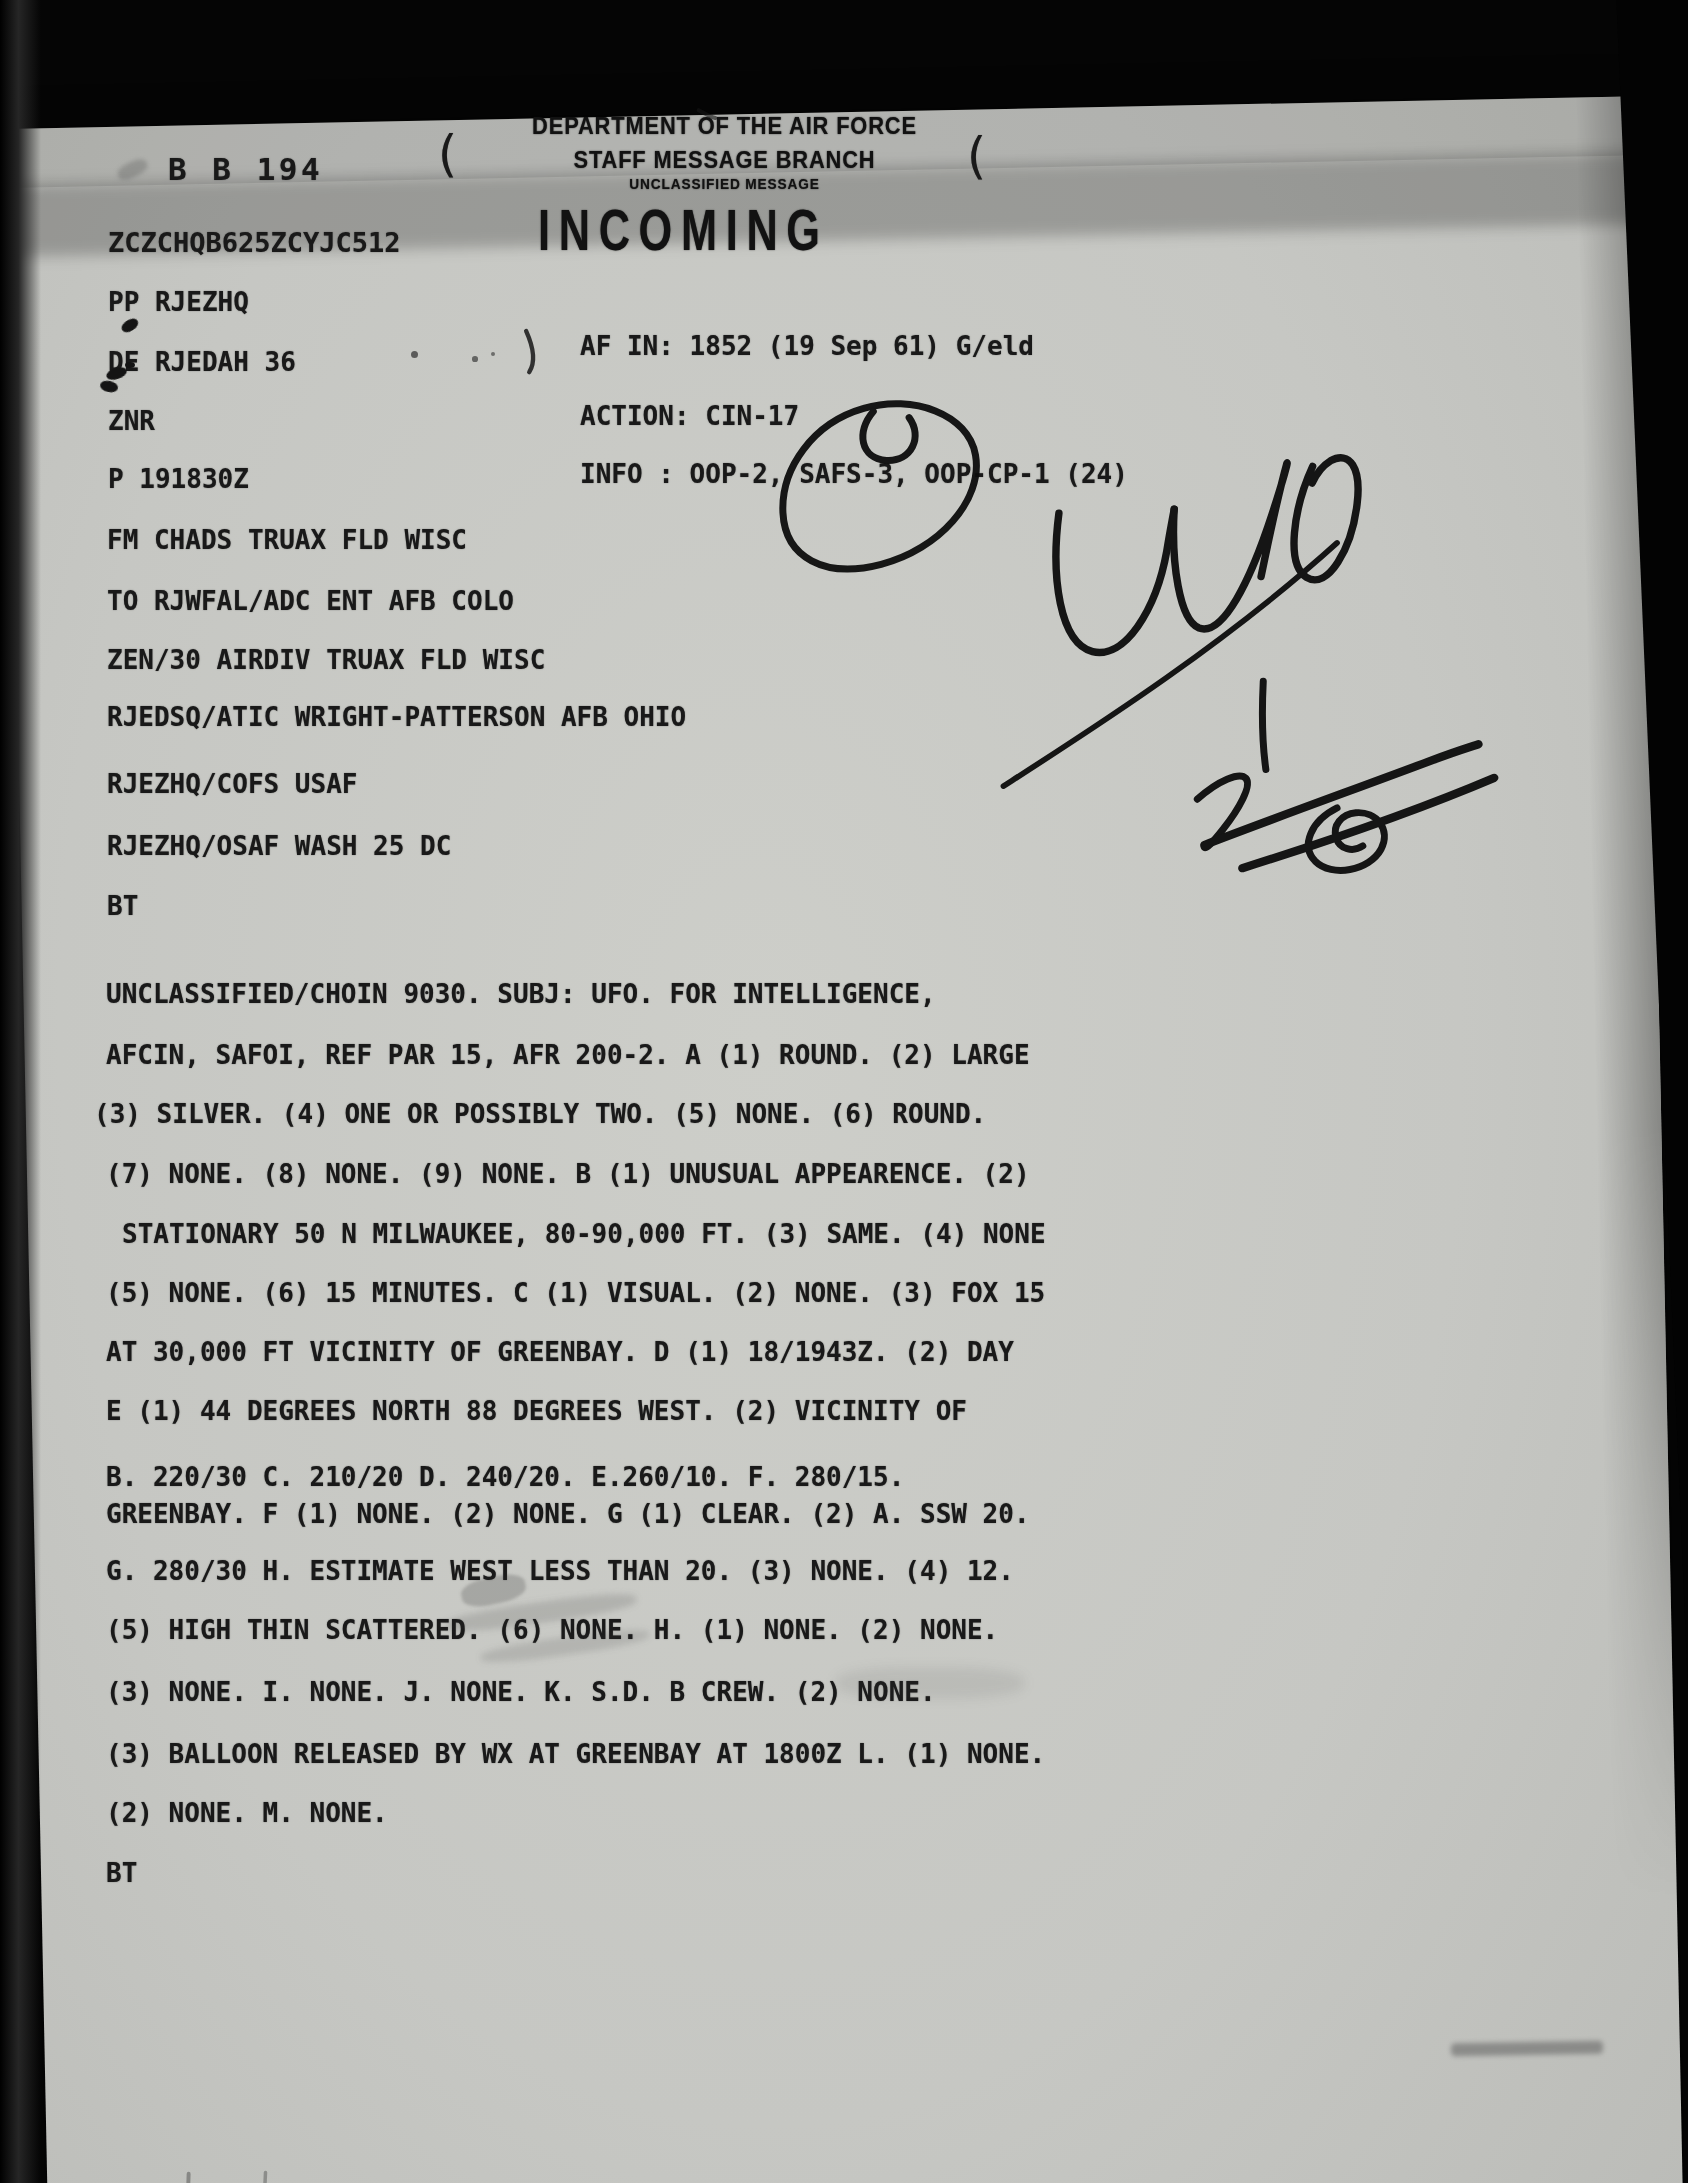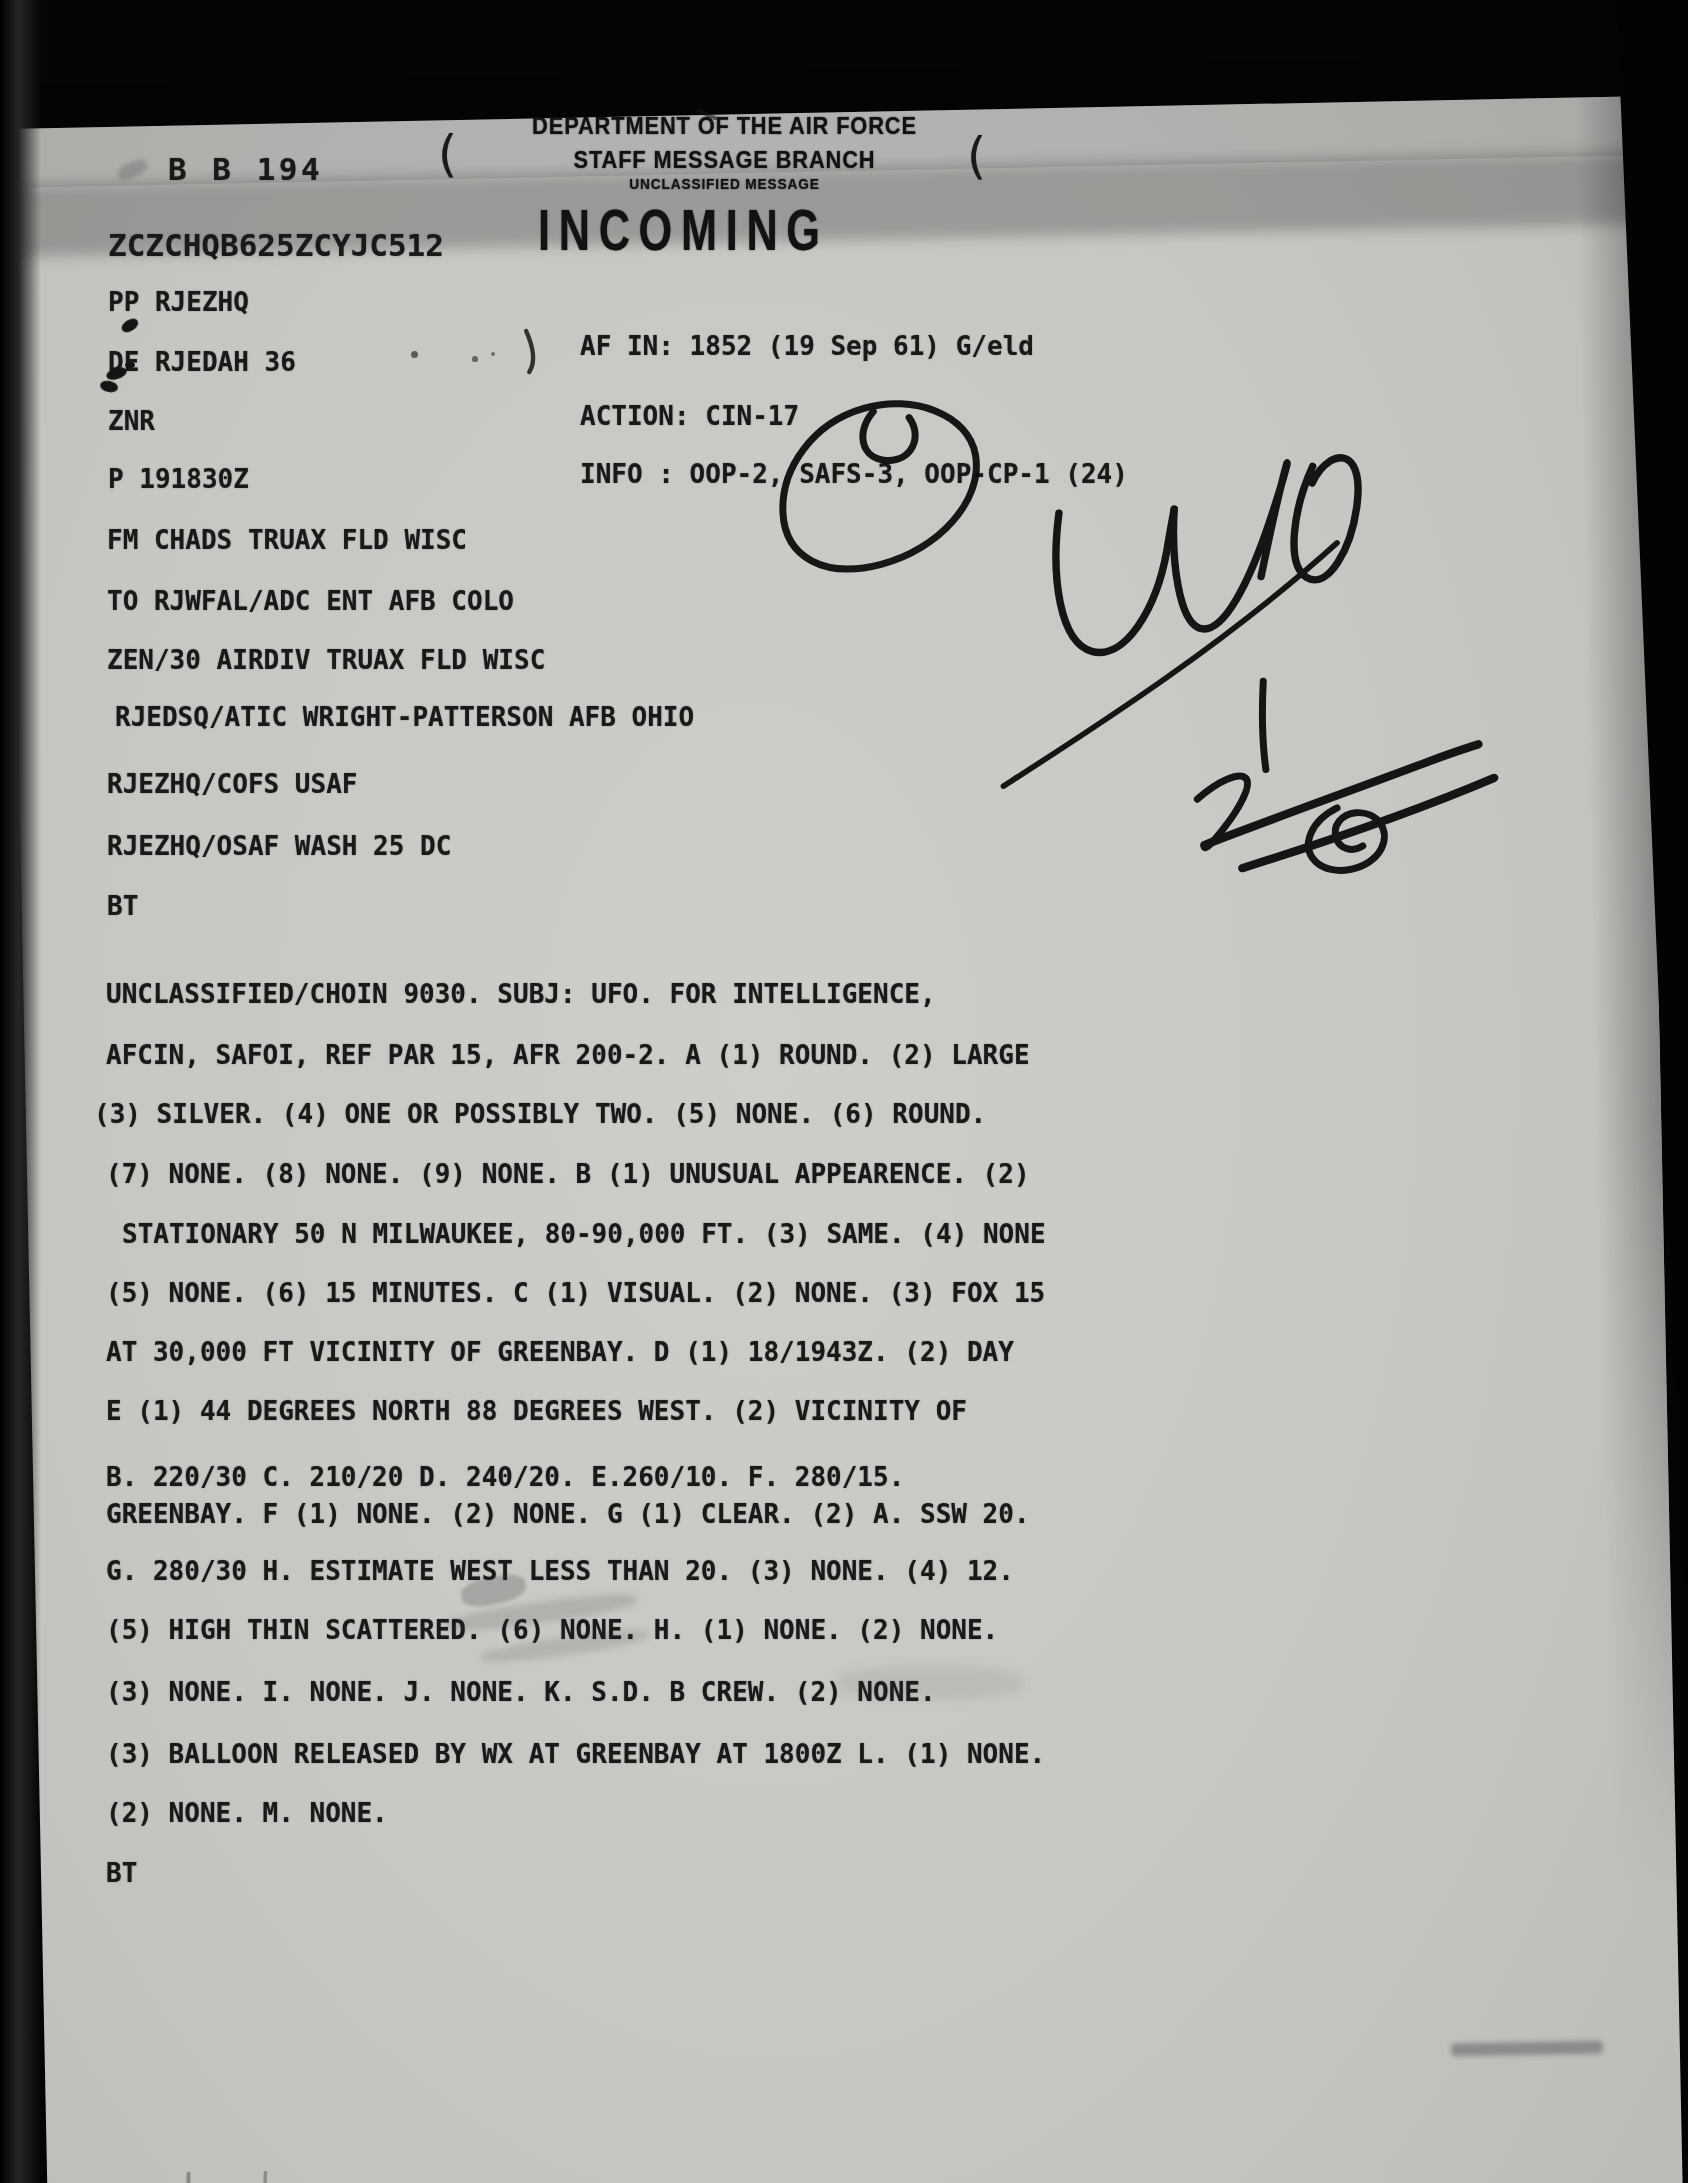--- a/index.html
+++ b/index.html
@@ -51,35 +51,35 @@
   <div id="content">
 
     <div class="stamp stamp-center" style="top:113px;font-size:23px;letter-spacing:0.9px;">DEPARTMENT OF THE AIR FORCE</div>
     <div class="stamp stamp-center" style="top:147px;font-size:23px;letter-spacing:0.9px;">STAFF MESSAGE BRANCH</div>
     <div class="stamp stamp-center" style="top:176px;font-size:14.4px;letter-spacing:0.9px;">UNCLASSIFIED MESSAGE</div>
     <div class="stamp" style="left:538px;top:197px;font-size:57px;letter-spacing:11.4px;transform:scaleX(.76);transform-origin:left top;">INCOMING</div>
 
     <div class="typed" style="left:168px;top:151px;font-size:31px;letter-spacing:3.5px;">B B 194</div>
     <div class="typed paren" style="left:432px;top:126px;">(</div>
     <div class="typed paren" style="left:961px;top:128px;">(</div>
-    <div class="typed" style="left:108px;top:227px;font-size:31px;">ZCZCHQB625ZCYJC512</div>
+    <div class="typed" style="left:108px;top:227px;font-size:27px;">ZCZCHQB625ZCYJC512</div>
 
     <div class="typed" style="left:108px;top:287px;">PP RJEZHQ</div>
     <div class="typed" style="left:108px;top:347px;">DE RJEDAH 36</div>
     <div class="typed" style="left:108px;top:406px;">ZNR</div>
     <div class="typed" style="left:108px;top:464px;text-align:center;">P 191830Z</div>
 
     <div class="typed" style="left:580px;top:331px;">AF IN: 1852 (19 Sep 61) G/eld</div>
     <div class="typed" style="left:580px;top:401px;">ACTION: CIN-17</div>
     <div class="typed" style="left:580px;top:459px;">INFO : OOP-2, SAFS-3, OOP-CP-1 (24)</div>
 
     <div class="typed" style="left:107px;top:525px;">FM CHADS TRUAX FLD WISC</div>
     <div class="typed" style="left:107px;top:586px;">TO RJWFAL/ADC ENT AFB COLO</div>
     <div class="typed" style="left:107px;top:645px;">ZEN/30 AIRDIV TRUAX FLD WISC</div>
-    <div class="typed" style="left:107px;top:702px;margin-left:8px;">RJEDSQ/ATIC WRIGHT-PATTERSON AFB OHIO</div>
+    <div class="typed" style="left:107px;top:702px;">RJEDSQ/ATIC WRIGHT-PATTERSON AFB OHIO</div>
     <div class="typed" style="left:107px;top:769px;">RJEZHQ/COFS USAF</div>
     <div class="typed" style="left:107px;top:831px;">RJEZHQ/OSAF WASH 25 DC</div>
 
     <div class="typed" style="left:107px;top:891px;">BT</div>
 
     <div class="typed" style="left:106px;top:979px;">UNCLASSIFIED/CHOIN 9030. SUBJ: UFO. FOR INTELLIGENCE,</div>
     <div class="typed" style="left:106px;top:1040px;">AFCIN, SAFOI, REF PAR 15, AFR 200-2. A (1) ROUND. (2) LARGE</div>
     <div class="typed" style="left:94px;top:1099px;text-align:center;">(3) SILVER. (4) ONE OR POSSIBLY TWO. (5) NONE. (6) ROUND.</div>
     <div class="typed" style="left:106px;top:1159px;">(7) NONE. (8) NONE. (9) NONE. B (1) UNUSUAL APPEARENCE. (2)</div>
     <div class="typed" style="left:106px;top:1219px;margin-left:16px;">STATIONARY 50 N MILWAUKEE, 80-90,000 FT. (3) SAME. (4) NONE</div>

